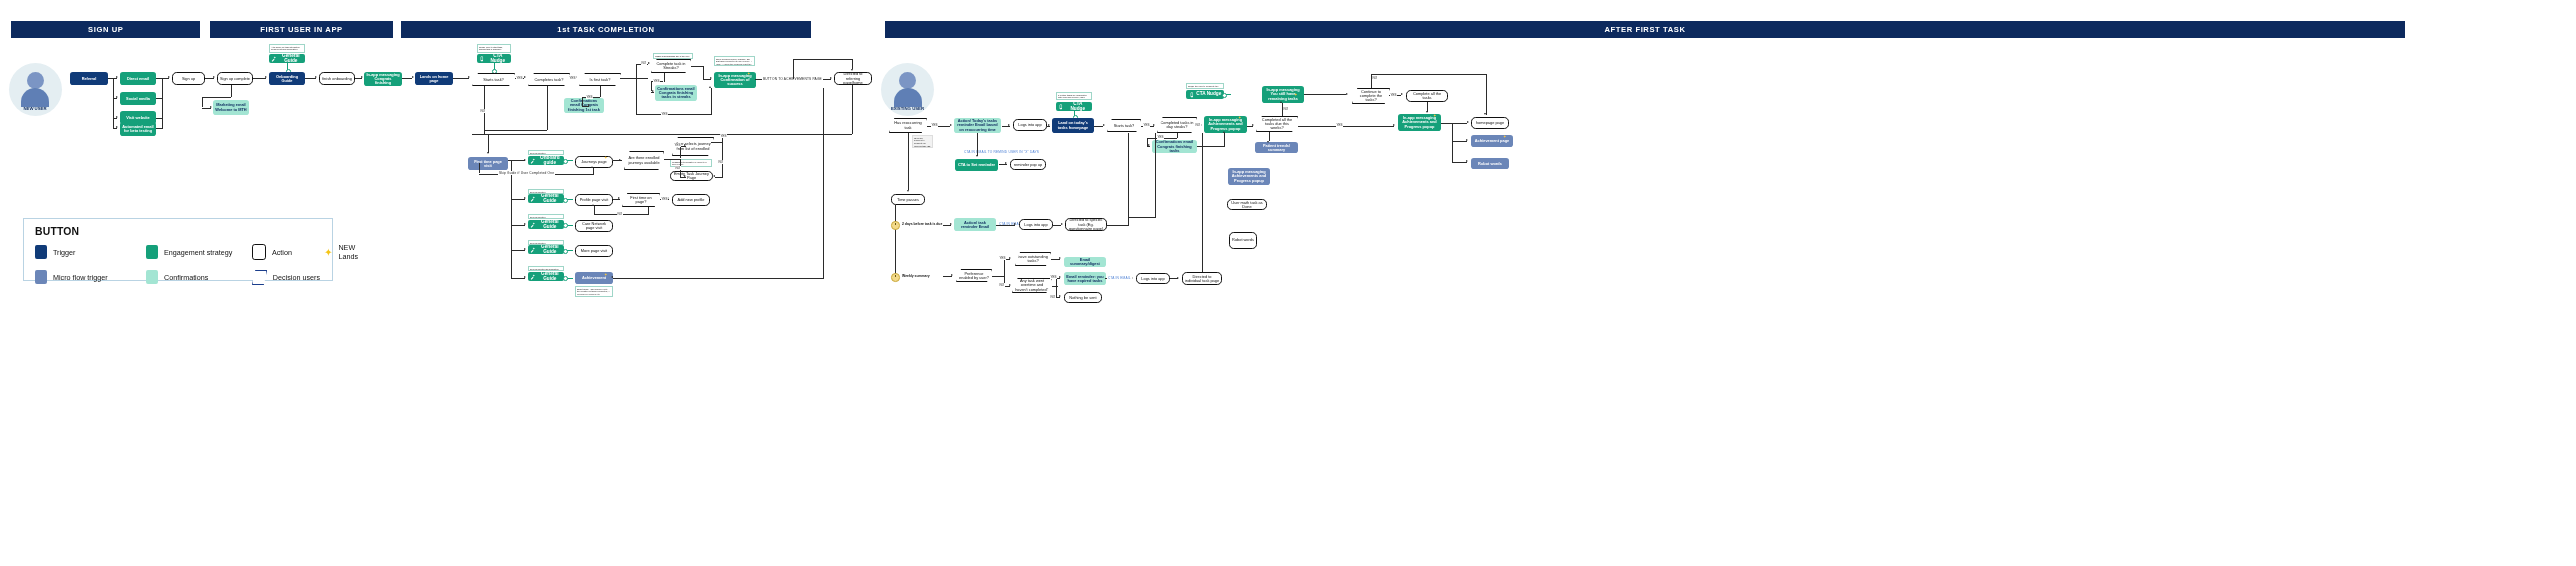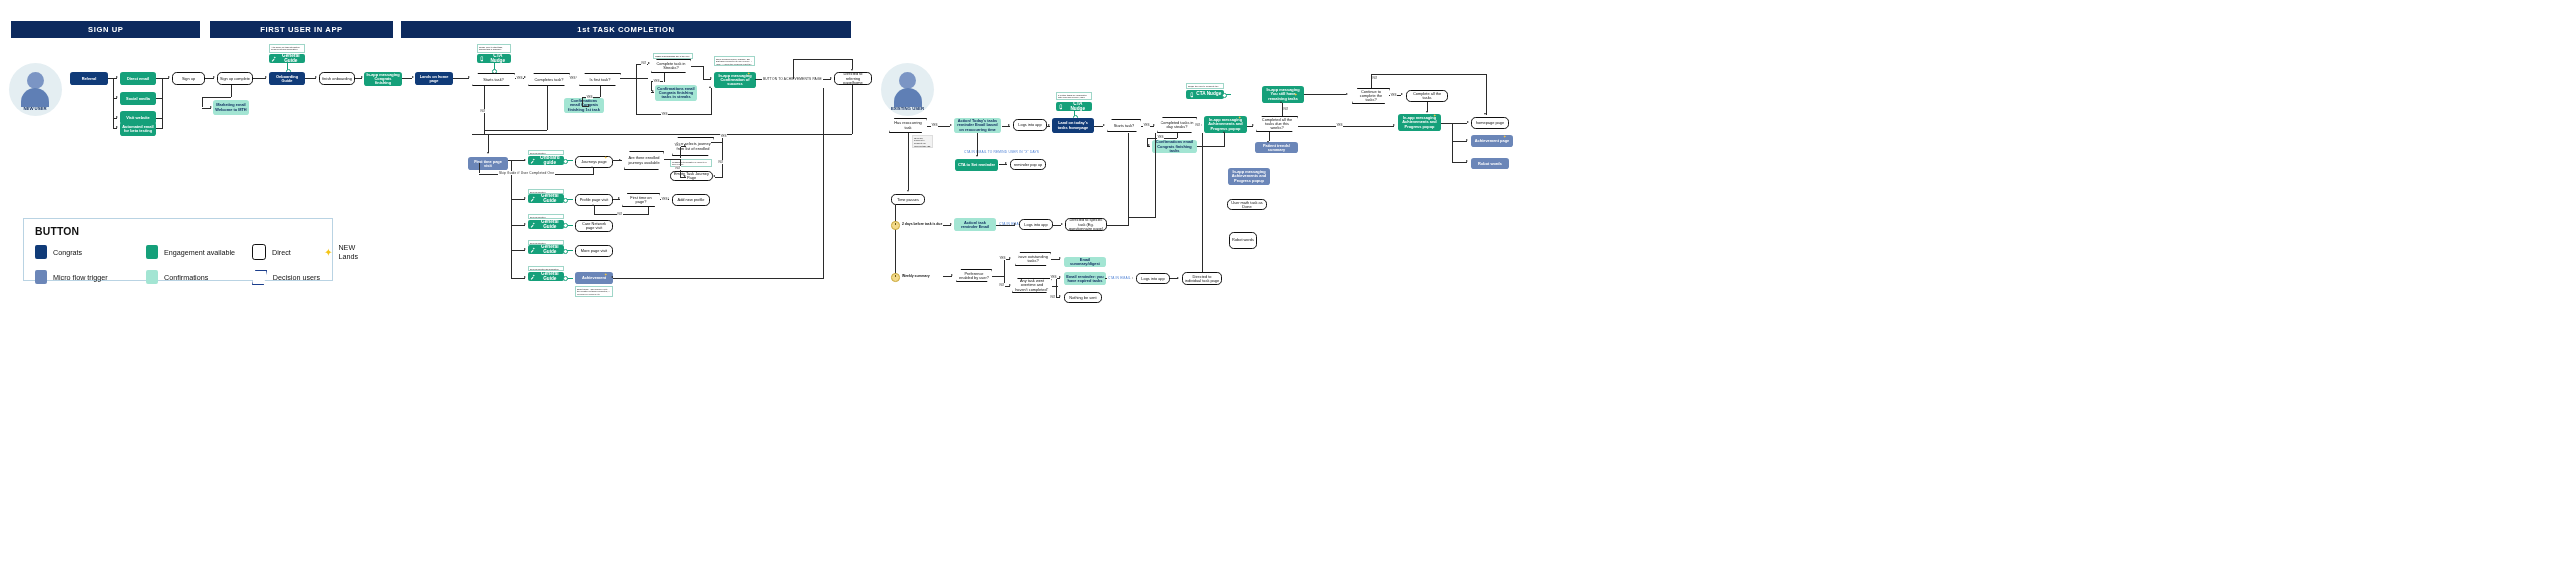--- a/index.html
+++ b/index.html
@@ -65,21 +65,22 @@
          border:0.8px solid #c9a83a;}
   .clock:before{content:"";position:absolute;left:2.8px;top:1.2px;width:0.7px;height:2.3px;background:#6b5a16;}
 </style>
 </head>
 <body>
 
 <div id="canvas">
 
   <div class="phase" style="left:11.3px;top:21px;width:189px;">SIGN UP</div>
   <div class="phase" style="left:210px;top:21px;width:183px;">FIRST USER IN APP</div>
-  <div class="phase" style="left:401px;top:21px;width:450px;">1st TASK COMPLETION</div>
+  <div class="phase" style="left:401px;top:21px;width:410px;">1st TASK COMPLETION</div>
+  <div class="phase" style="left:885px;top:21px;width:1520px;">AFTER FIRST TASK</div>
 
   <div class="persona" style="left:8.5px;top:63px;">
     <div class="head"></div>
     <div class="body"></div>
     <div class="plabel">NEW USER</div>
   </div>
   <div class="persona" style="left:881px;top:63px;">
     <div class="head"></div>
     <div class="body"></div>
     <div class="plabel">EXISTING USER</div>
@@ -510,29 +511,29 @@
   <span class="lbl-blue" style="left:1107px;top:276px;">CTA IN EMAIL</span>
   <div class="h" style="left:1170px;top:278px;width:7.6px;"></div>
     <div class="arr arr-r" style="left:1177px;top:277px;"></div>
   <div class="v" style="left:1202px;top:133px;height:139px;"></div>
 
   <div id="legend">
     <h2>BUTTON</h2>
     <div class="lgrid">
       <div class="litem">
         <span class="sw" style="background:#103b78;"></span>
-        <span>Congrats</span>
+        <span>Trigger</span>
       </div>
       <div class="litem">
         <span class="sw" style="background:#15a07a;"></span>
-        <span>Engagement available</span>
+        <span>Engagement strategy</span>
       </div>
       <div class="litem">
         <span class="sw sw-action"></span>
-        <span>Direct</span>
+        <span>Action</span>
       </div>
       <div class="litem">
         <span class="sparkle">✦</span>
         <span>NEW Lands</span>
       </div>
       <div class="litem">
         <span class="sw" style="background:#6b86b8;"></span>
         <span>Micro flow trigger</span>
       </div>
       <div class="litem">

